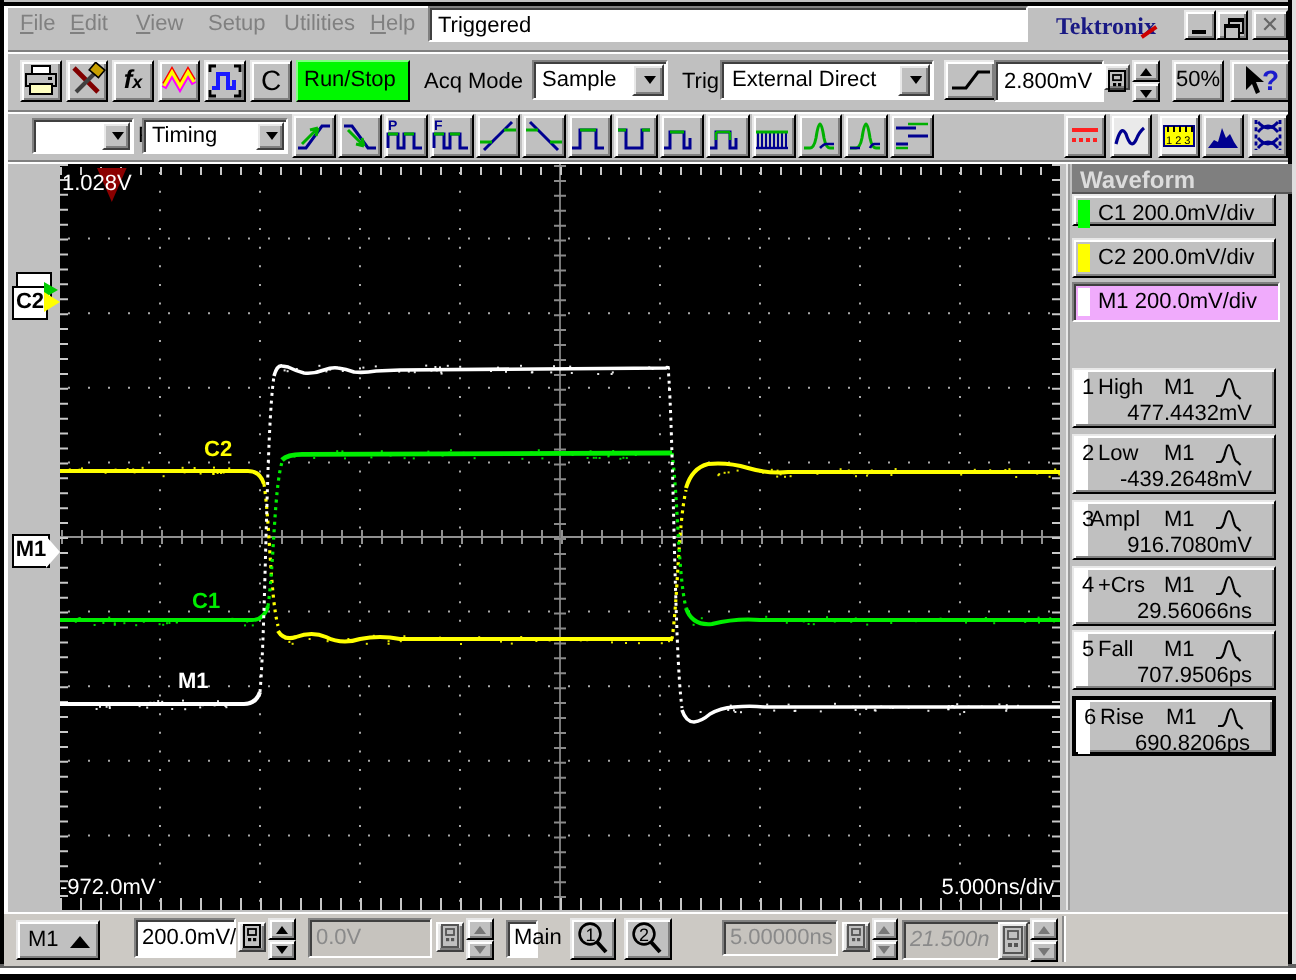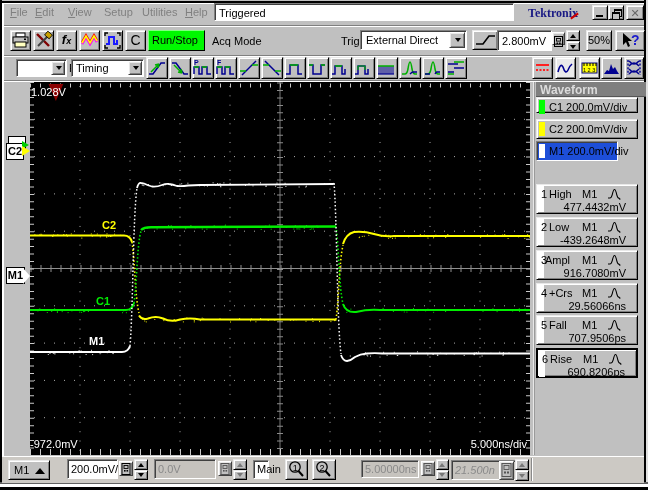--- a/index.html
+++ b/index.html
@@ -77,20 +77,25 @@
  <svg width="19" height="19" viewBox="0 0 19 19">
   <path d="M3 13 h3 v-7 h5 v7 h3 v-4" fill="none" stroke="#1a1aff" stroke-width="2"></path>
   <path d="M2 5 v-3 h3 M14 2 h3 v3 M17 14 v3 h-3 M5 17 H2 v-3" fill="none" stroke="#000" stroke-width="1.4"></path>
       </svg>
 </div>
 <div class="abs raised2" style="left:125px;top:30px;width:21px;height:21px;font-size:14px;text-align:center;line-height:19px;">C</div>
 <div class="abs" style="left:148px;top:30px;width:57px;height:21px;background:#00f800;border:1px solid #000;box-sizing:border-box;border-top-color:#80ff80;border-left-color:#80ff80;">
  <div class="abs txt" style="left:3px;top:3px;">Run/Stop</div>
 </div>
 <div class="abs txt" style="left:212px;top:35px;">Acq Mode</div>
+<div class="abs sunken" style="left:266px;top:30px;width:68px;height:20px;">
+ <div class="abs txt" style="left:4px;top:3px;">Sample</div>
+ <div class="abs raised" style="right:1px;top:1px;width:16px;height:16px;"></div>
+ <div class="abs" style="right:5px;top:7px;width:0;height:0;border-top:4px solid #000;border-left:3.5px solid transparent;border-right:3.5px solid transparent;"></div>
+</div>
 <div class="abs txt" style="left:341px;top:35px;">Trig</div>
 <div class="abs sunken" style="left:360px;top:30px;width:107px;height:20px;">
  <div class="abs txt" style="left:5px;top:3px;">External Direct</div>
  <div class="abs raised" style="right:1px;top:1px;width:16px;height:16px;"></div>
  <div class="abs" style="right:5px;top:7px;width:0;height:0;border-top:4px solid #000;border-left:3.5px solid transparent;border-right:3.5px solid transparent;"></div>
 </div>
 <div class="abs raised2" style="left:472px;top:30px;width:26px;height:20px;">
  <svg width="24" height="18" viewBox="0 0 24 18">
         <path d="M3 13 h7 l6 -8 h6" fill="none" stroke="#000" stroke-width="1.6"></path>
       </svg>
@@ -617,21 +622,21 @@
  <div class="abs" style="left:4px;top:1px;font-size:12px;font-weight:bold;color:#dcdcdc;">Waveform</div>
 </div>
 <div class="abs raised2" style="left:536px;top:97px;width:102px;height:16px;">
  <div class="abs" style="left:2px;top:2px;width:6px;height:14px;background:#00ff00;"></div>
  <div class="abs txt" style="left:12px;top:3px;">C1 200.0mV/div</div>
 </div>
 <div class="abs raised2" style="left:536px;top:119px;width:102px;height:20px;">
  <div class="abs" style="left:2px;top:2px;width:6px;height:14px;background:#ffff00;"></div>
  <div class="abs txt" style="left:12px;top:3px;">C2 200.0mV/div</div>
 </div>
-<div class="abs sunken" style="left:536px;top:141px;width:82px;height:20px;background:#1d4ed8;">
+<div class="abs sunken" style="left:536px;top:141px;width:104px;height:20px;background:#f0abfc;">
  <div class="abs" style="left:2px;top:2px;width:6px;height:14px;background:#fff;"></div>
  <div class="abs txt" style="left:12px;top:3px;">M1 200.0mV/div</div>
 </div>
 <div class="abs raised2" style="left:536px;top:184px;width:102px;height:30px;">
  <div class="abs" style="left:1px;top:1px;width:6px;height:26px;background:#fff;"></div>
  <div class="abs txt" style="left:4px;top:3px;">1</div>
  <div class="abs txt" style="left:12px;top:3px;">High</div>
  <div class="abs txt" style="left:45px;top:3px;">M1</div>
  <svg class="abs" style="left:70px;top:3px;" width="16" height="12" viewBox="0 0 16 12">
         <path d="M1 10 h2 q1.2 0 2.2 -3.2 q1.2 -5.3 2.3 -5.3 q1.1 0 2.3 5.3 q0.8 3.2 2 3.2 l1.5 1.5" fill="none" stroke="#000" stroke-width="1.1"></path>

